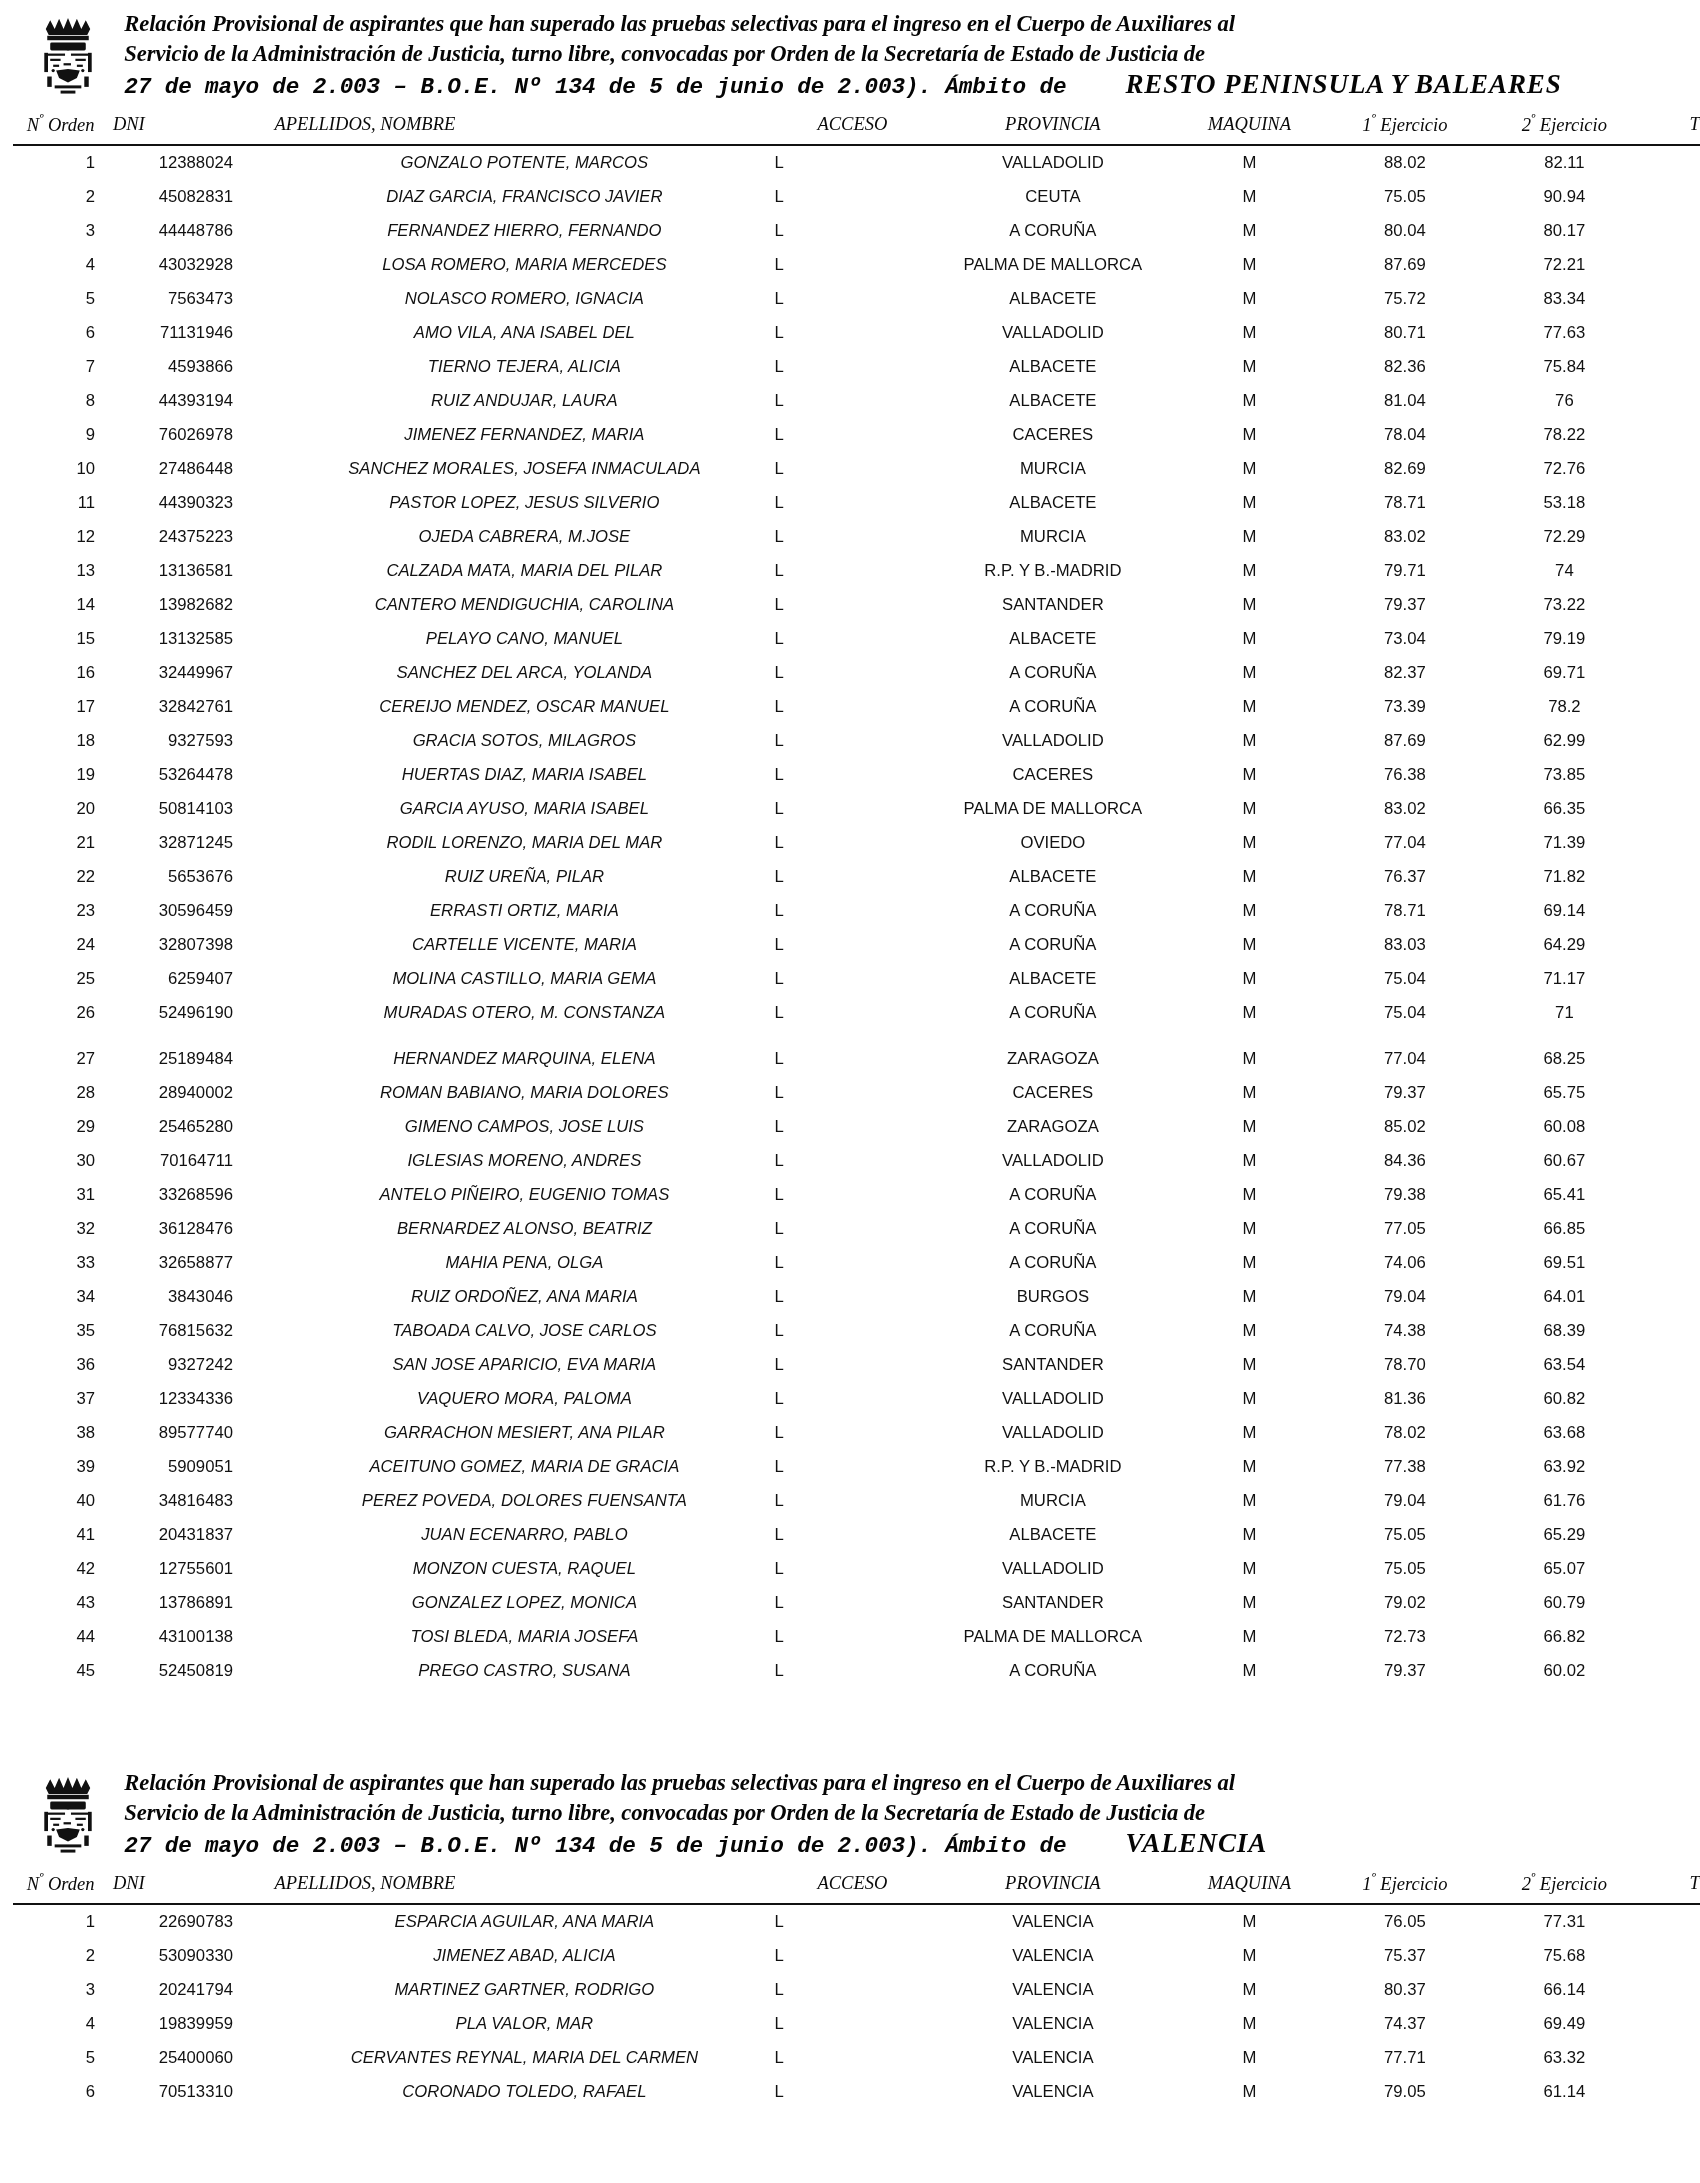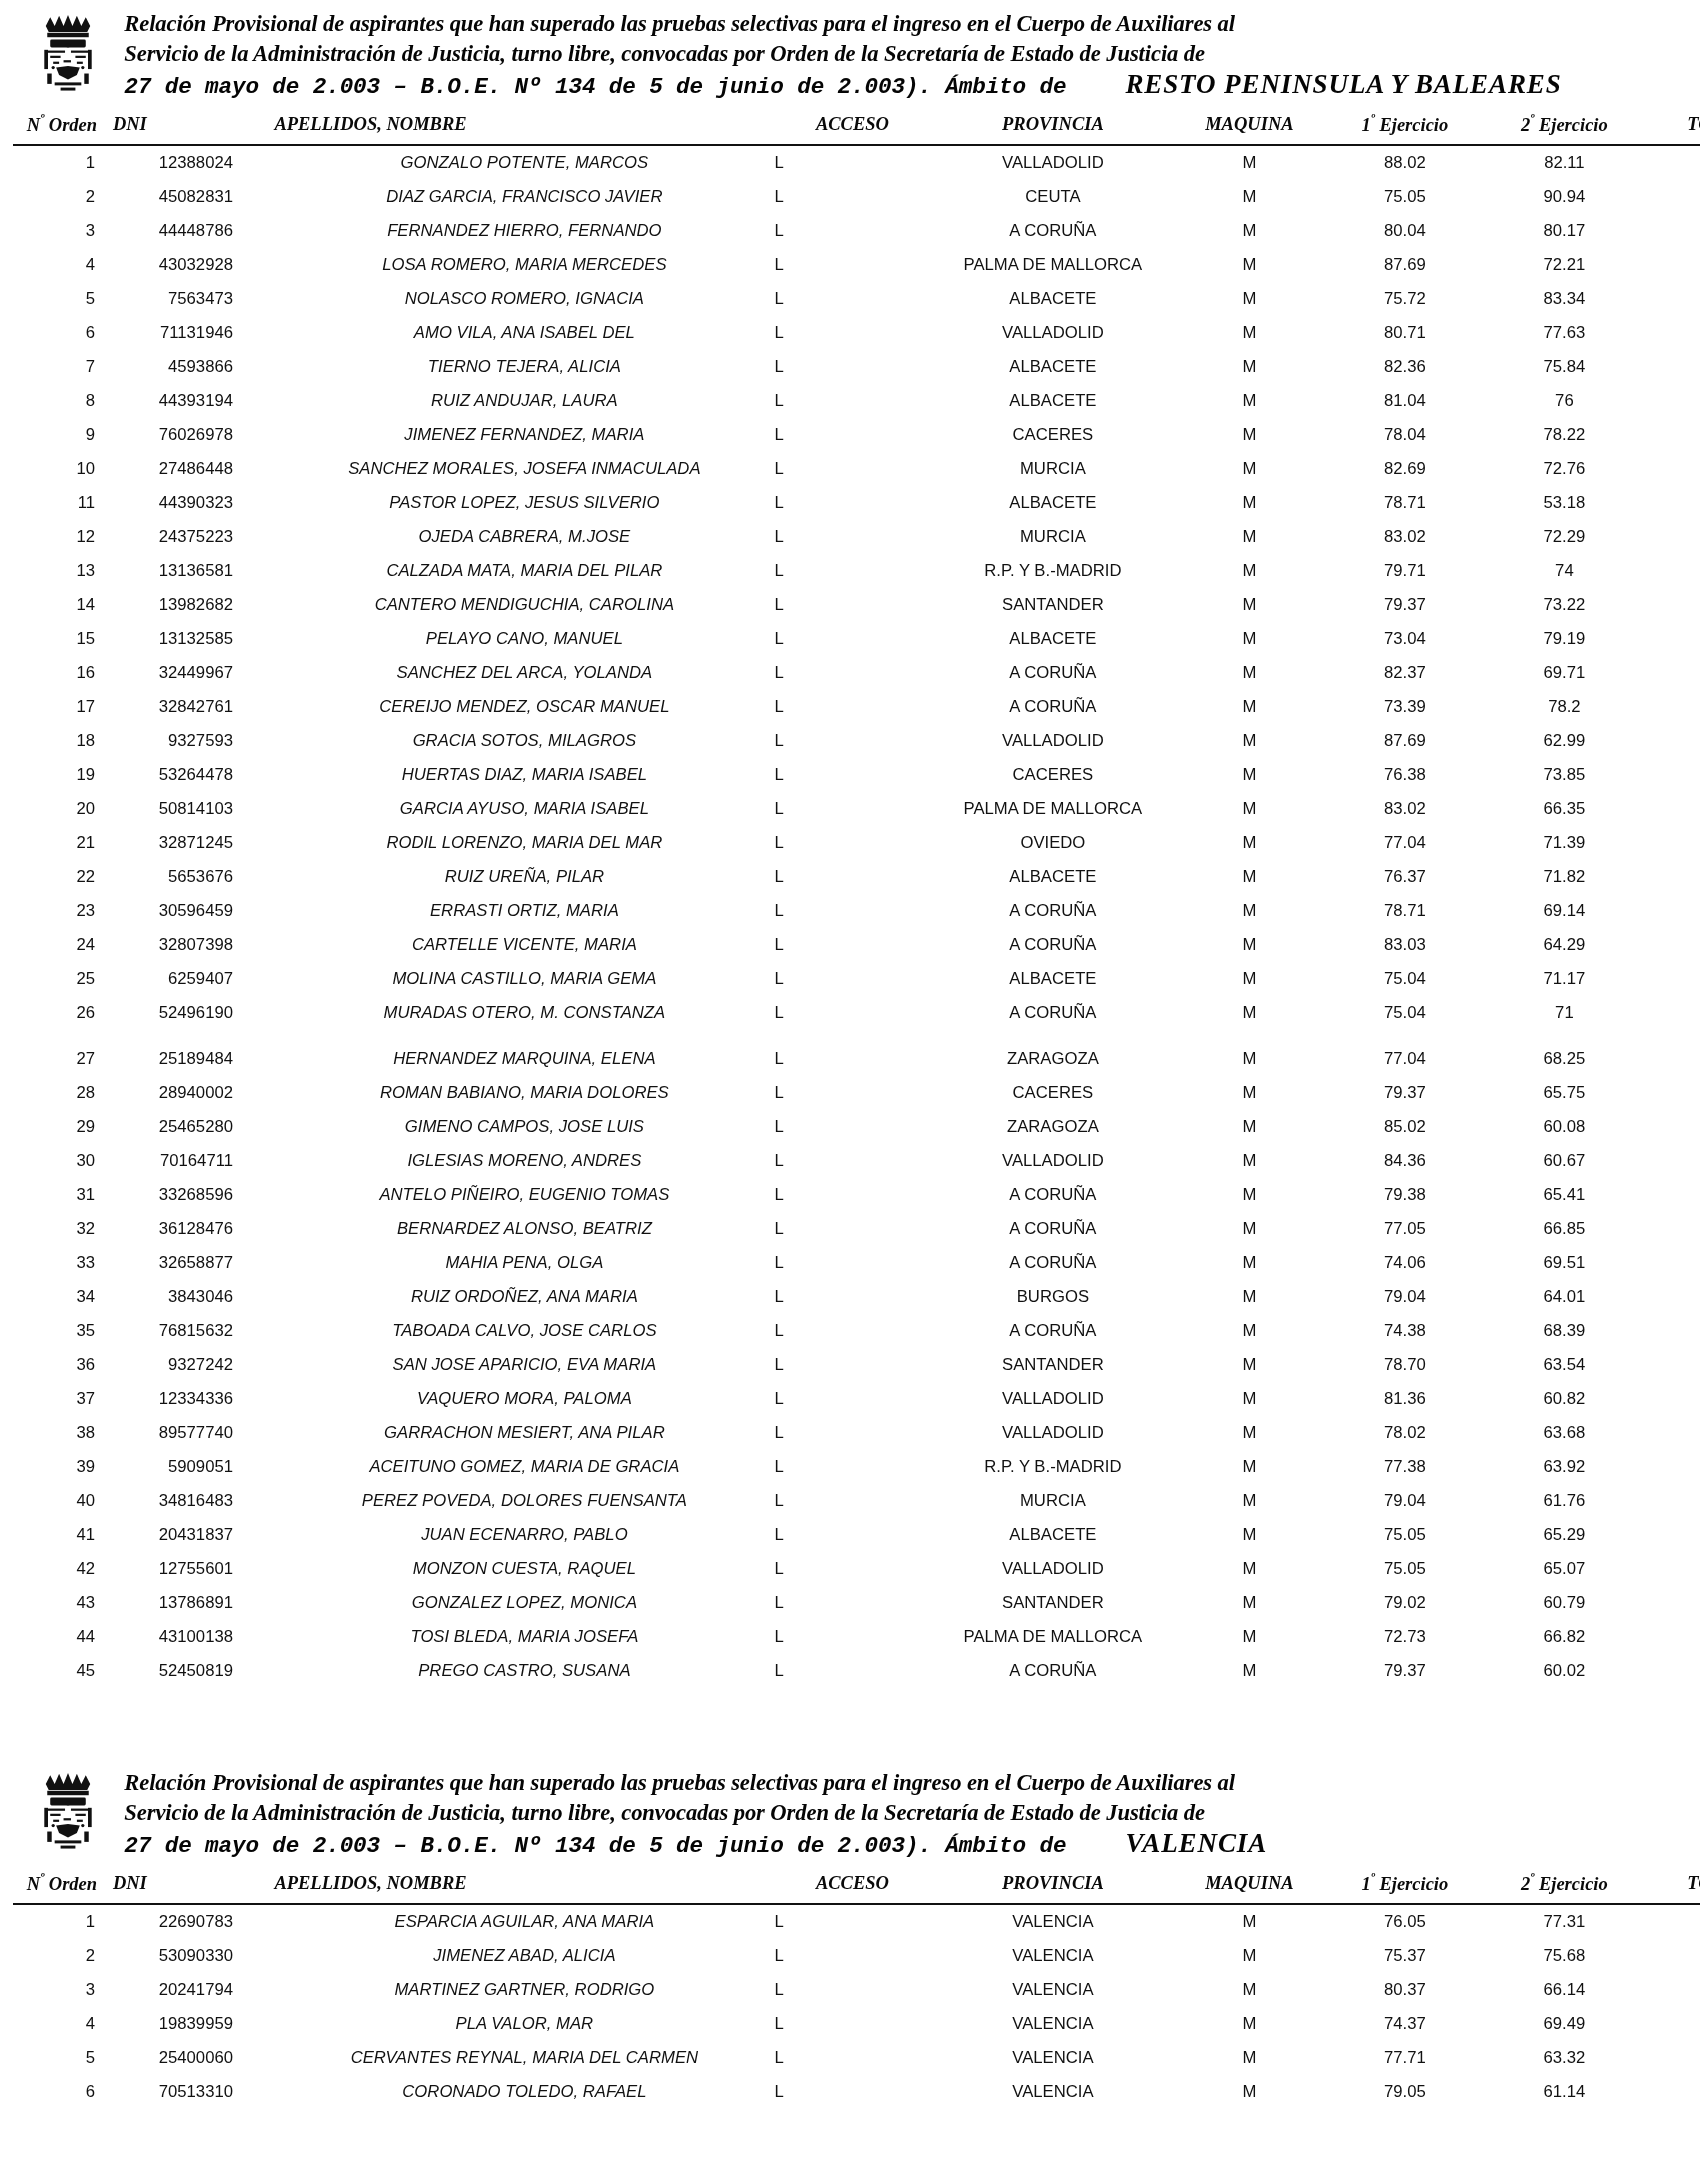--- a/index.html
+++ b/index.html
@@ -18,21 +18,21 @@
 
   .page {
     position: relative;
     width: 1700px;
     padding: 0;
   }
 
   
   .section-header {
     display: flex;
-    align-items: flex-start;
+    align-items: flex-end;
     padding: 6px 0 0 0;
   }
   .crest {
     width: 80px;
     min-width: 80px;
     height: 88px;
     margin-left: 28px;
     margin-top: 4.5px;
     position: relative;
   }
@@ -71,21 +71,21 @@
   
   table.listing {
     border-collapse: collapse;
     width: 1669px;
     margin-left: 13.4px;
     table-layout: fixed;
   }
   table.listing thead th {
     font-family: "Liberation Serif", serif;
     font-style: italic;
-    font-weight: bold;
+    font-weight: normal;
     font-size: 18.5px;
     padding: 10.4px 0 7.4px 0;
     border-bottom: 2.2px solid #111;
     white-space: nowrap;
     color: #0a0a0a;
   }
   table.listing tbody td {
     font-family: "Liberation Sans", sans-serif;
     font-size: 16.7px;
     padding: 7px 0 7px 0;

